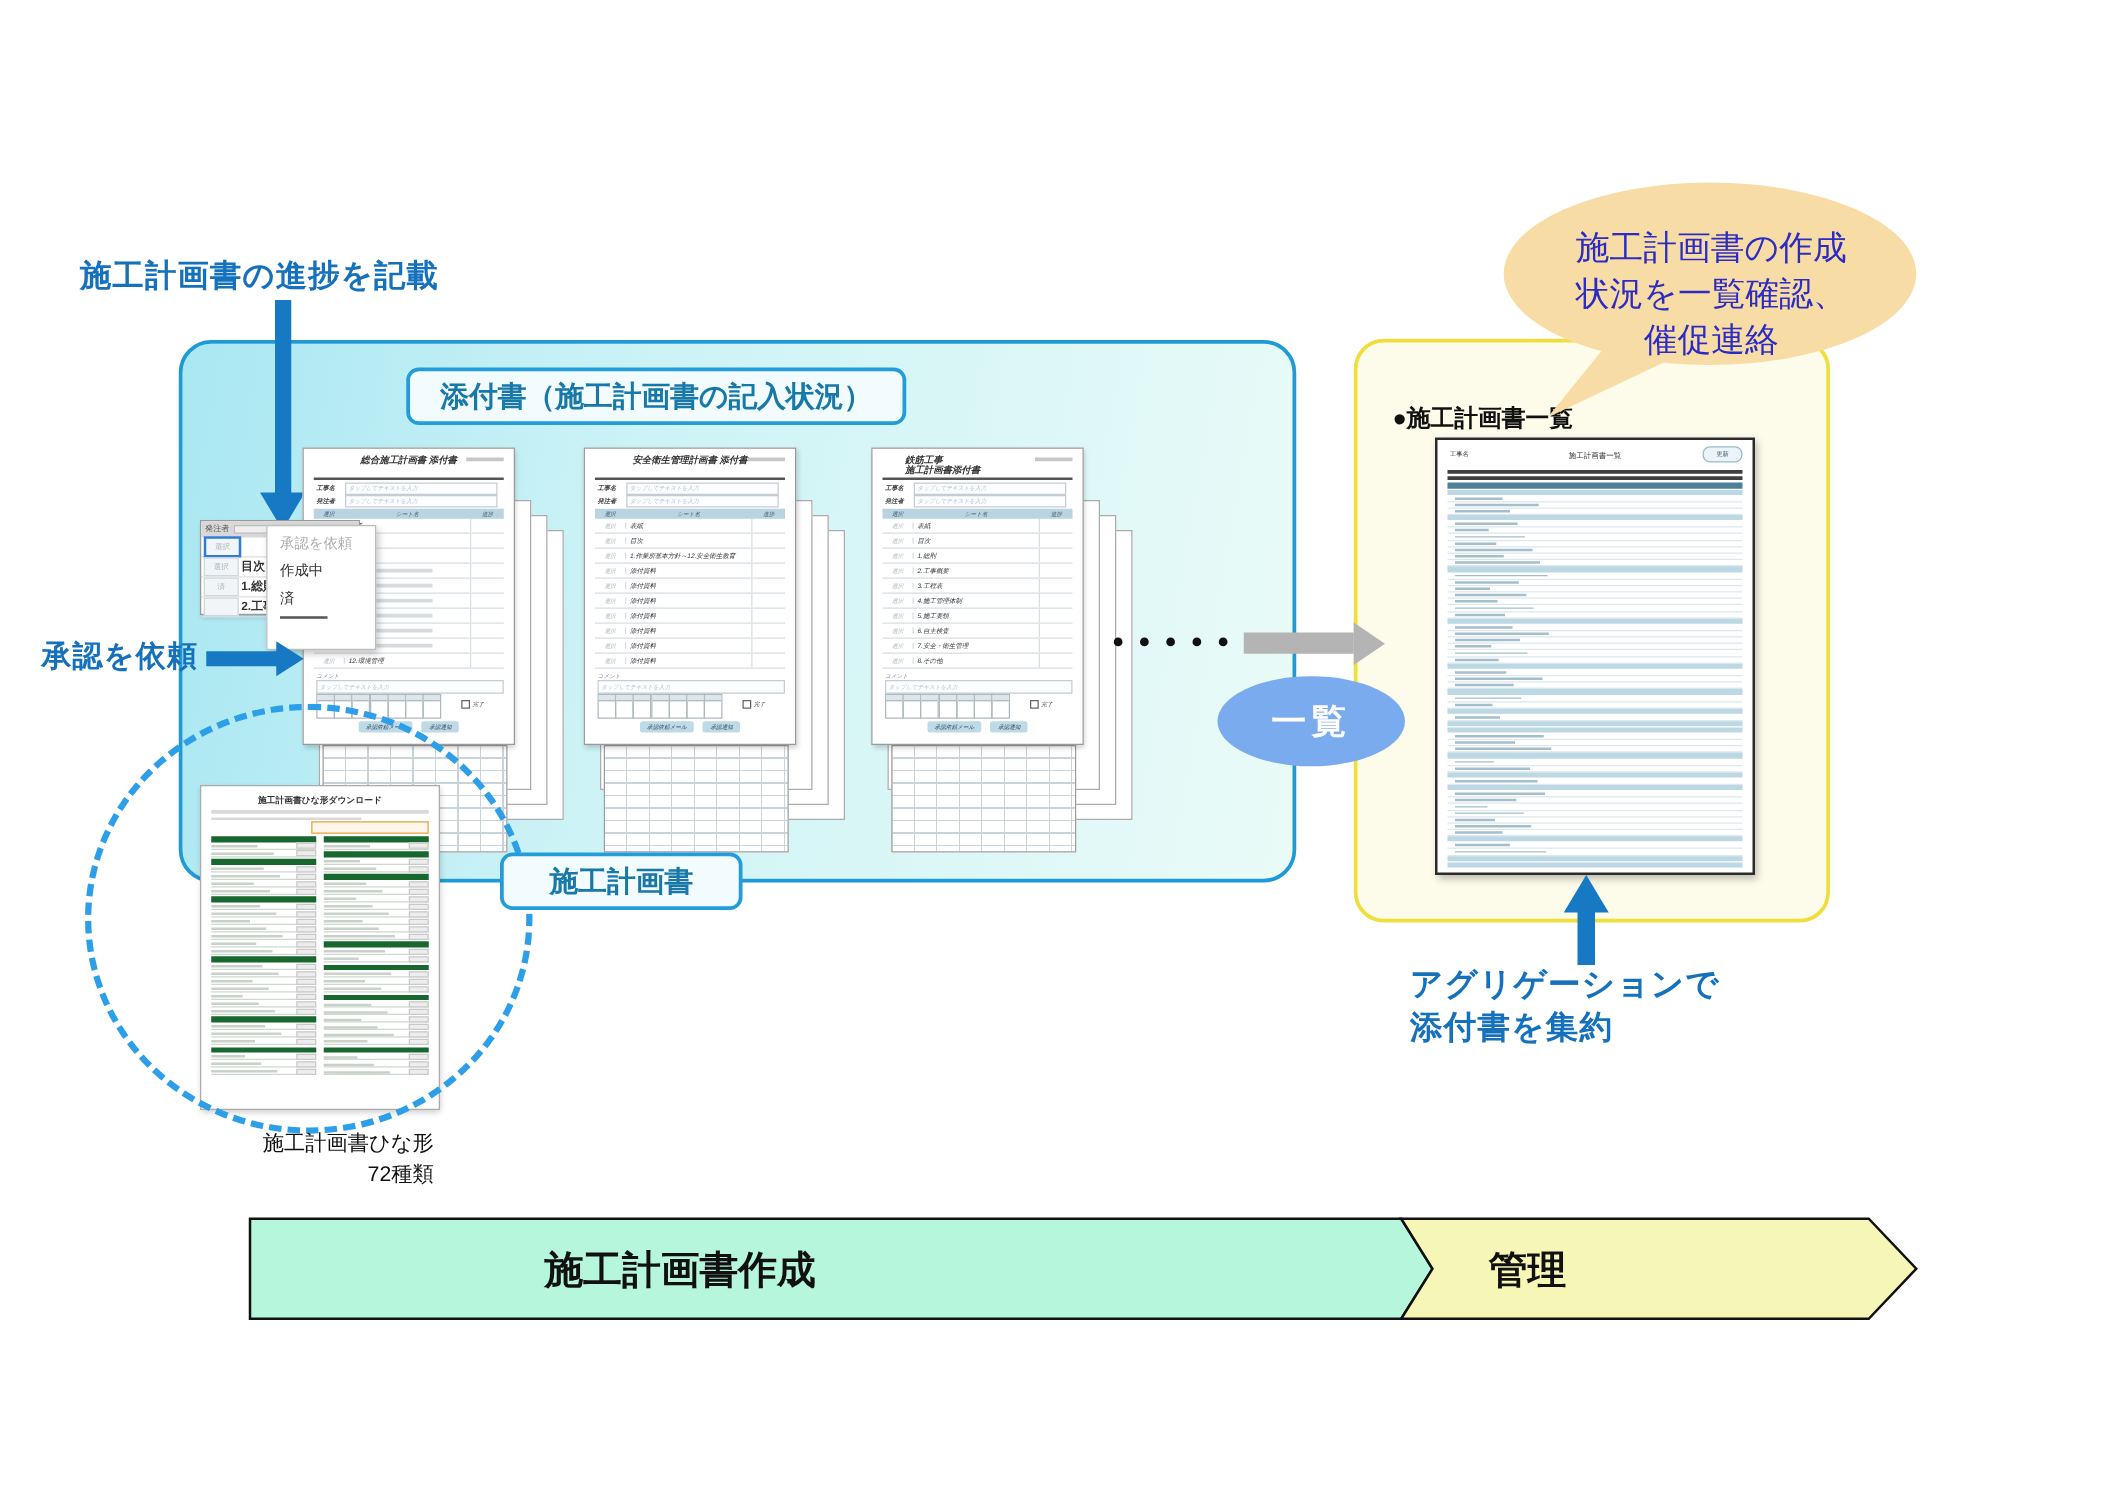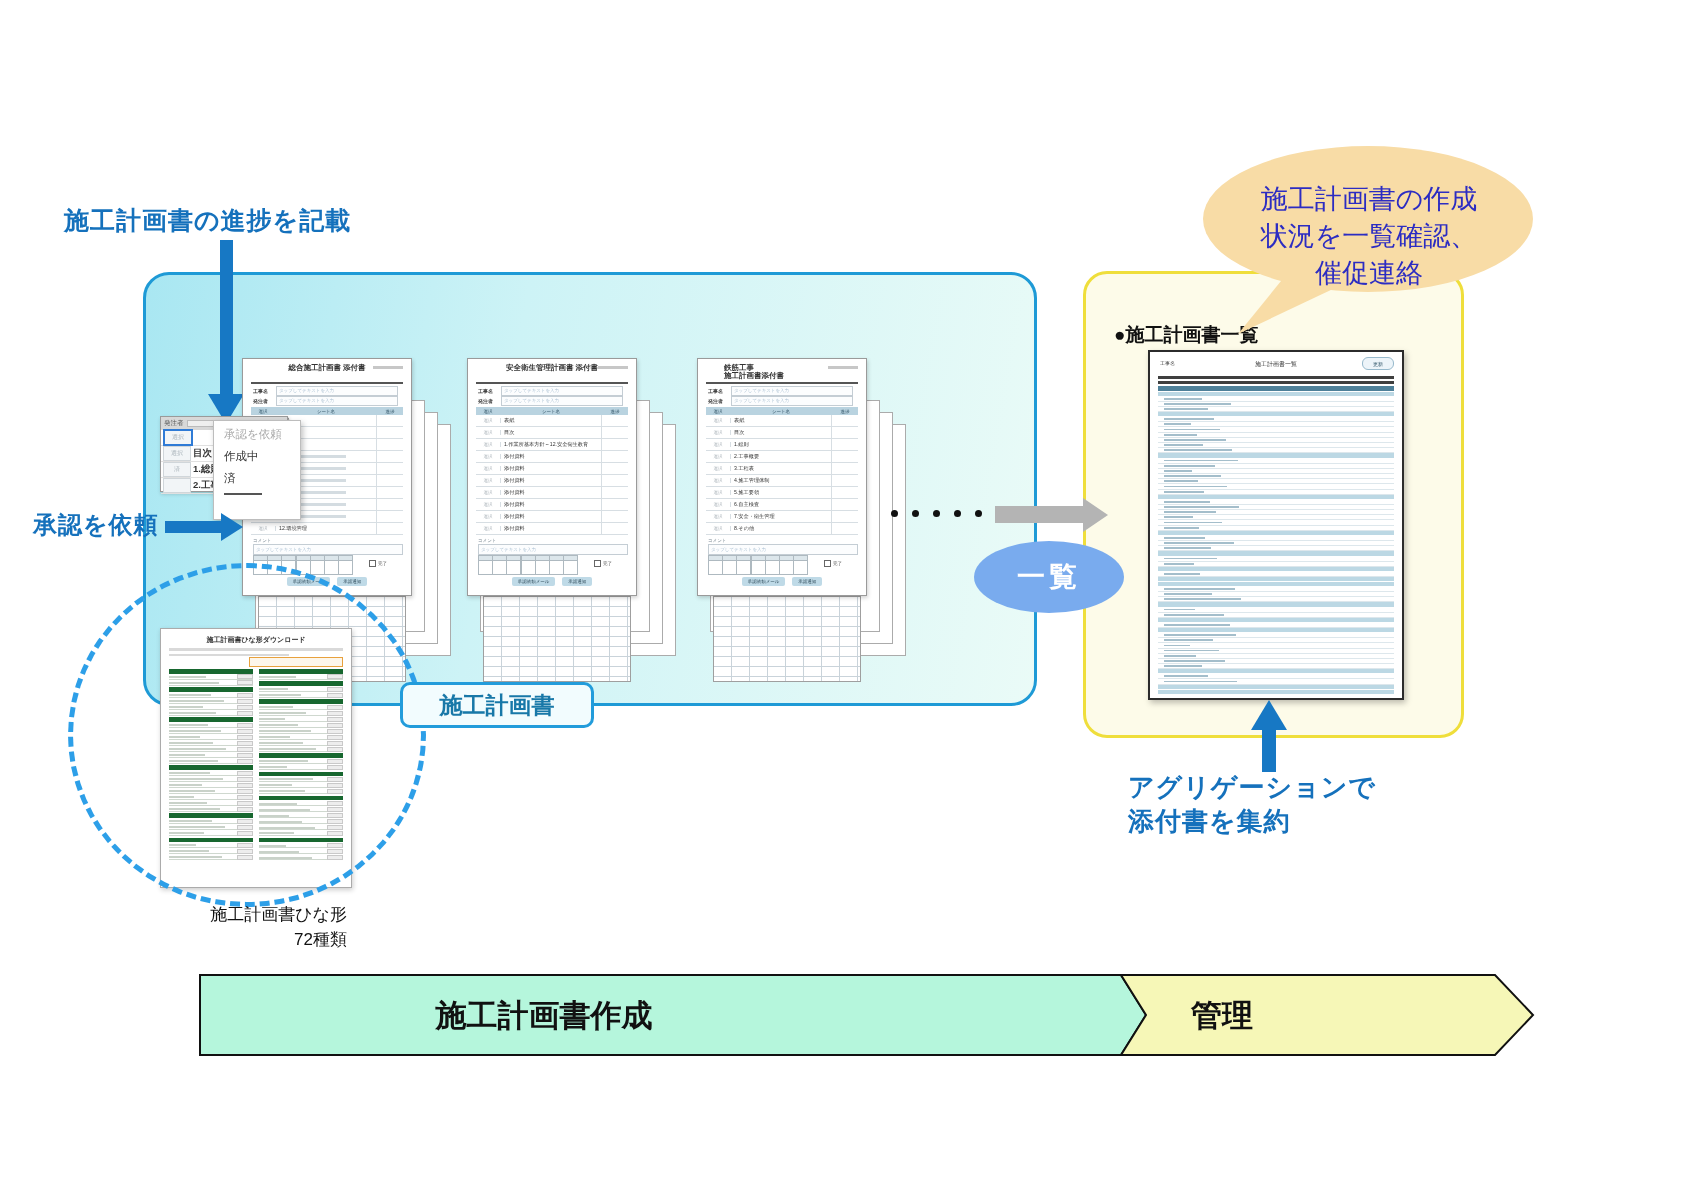--- a/index.html
+++ b/index.html
@@ -13,21 +13,21 @@
   .head-down{position:absolute;width:0;height:0;border-left:18px solid transparent;border-right:18px solid transparent;border-top:30px solid #1778C4;}
   .head-up{position:absolute;width:0;height:0;border-left:18px solid transparent;border-right:18px solid transparent;border-bottom:30px solid #1778C4;}
   .head-right{position:absolute;width:0;height:0;border-top:14px solid transparent;border-bottom:14px solid transparent;border-left:22px solid #1778C4;}
   
   #cyanbox{position:absolute;left:143px;top:272px;width:888px;height:428px;border:3px solid #1E9AD6;border-radius:26px;
            background:linear-gradient(100deg,#A9E7F2 0%,#CDF3F6 40%,#EAFBF7 100%);}
   #yellowbox{position:absolute;left:1083px;top:271px;width:375px;height:461px;border:3px solid #EFDE3B;border-radius:24px;background:#FDFBE9;}
   .pill-label{position:absolute;border:3px solid #229CDB;border-radius:10px;background:#F2FCFE;
               display:flex;align-items:center;justify-content:center;font-weight:bold;color:#1878A8;}
   
-  .docgroup{position:absolute;width:215px;height:290px;}
+  .docgroup{position:absolute;width:215px;height:290px;font-style:italic;}
   .sheet{position:absolute;background:#fff;border:1px solid #ABABAB;}
   .tblsheet{position:absolute;background:
       repeating-linear-gradient(to bottom,transparent 0 9px,#C9D3DA 9px 10px),
       repeating-linear-gradient(to right,transparent 0 17px,#C9D3DA 17px 18px),#fff;
       border:1px solid #9F9F9F;}
   .page{position:absolute;left:0;top:0;width:168px;height:236px;background:#fff;border:1px solid #9A9A9A;
         box-shadow:1px 2px 4px rgba(0,0,0,.18);padding:0;}
   .dtitle{position:absolute;left:8px;top:5px;width:152px;text-align:center;font-size:7.5px;font-weight:bold;color:#333;line-height:8px;}
   .dreg{position:absolute;right:8px;top:7px;width:30px;height:3px;background:#C7C7C7;}
   .drule{position:absolute;left:8px;top:23px;width:152px;height:2px;background:#555;}
@@ -112,20 +112,23 @@
 <div id="canvas">
 
   <div id="cyanbox"></div>
 
   <div id="yellowbox"></div>
 
   <div class="note" style="left:64px;top:204px;">施工計画書の進捗を記載</div>
   <div class="shaft-v" style="left:220px;top:240px;width:13px;height:156px;"></div>
   <div class="head-down" style="left:208px;top:394px;"></div>
 
+  <div class="pill-label" style="left:325px;top:294px;width:394px;height:40px;font-size:23px;">
+    <span>添付書（施工計画書の記入状況）</span>
+  </div>
 
   <div class="docgroup" style="left:242px;top:358px;">
     <div class="sheet" style="left:39px;top:66px;width:168px;height:230px;"></div>
     <div class="sheet" style="left:26px;top:54px;width:168px;height:230px;"></div>
     <div class="sheet" style="left:13px;top:42px;width:168px;height:230px;"></div>
     <div class="tblsheet" style="left:16px;top:238px;width:146px;height:84px;"></div>
     <div class="page">
       <div class="dtitle"><span>総合施工計画書 添付書</span><span></span></div>
       <div class="dreg"></div>
       <div class="drule"></div>

